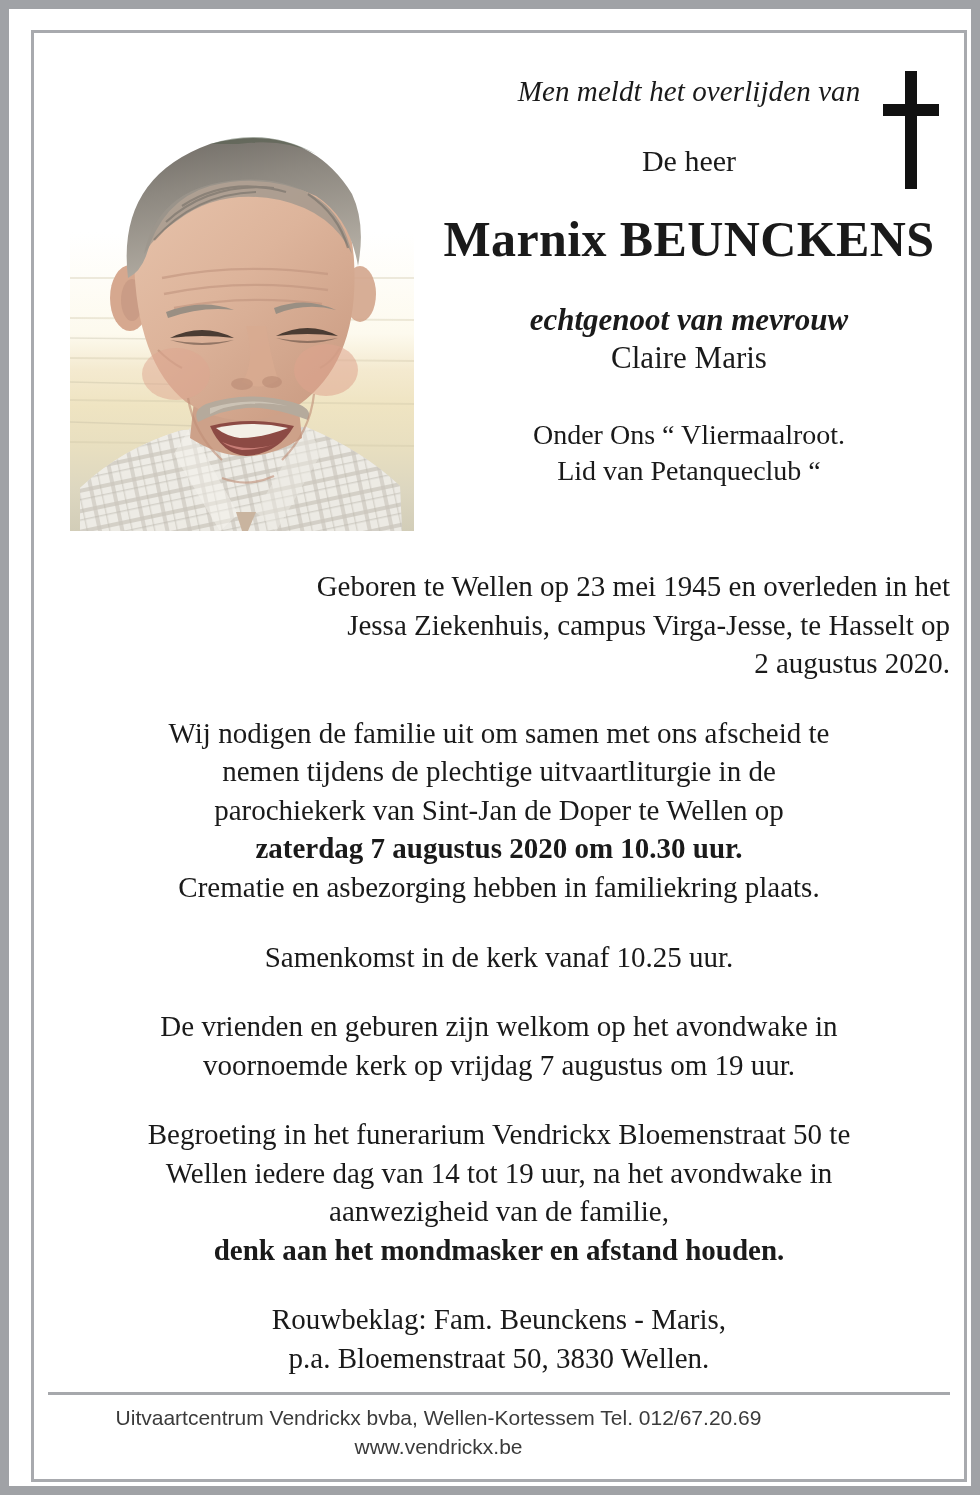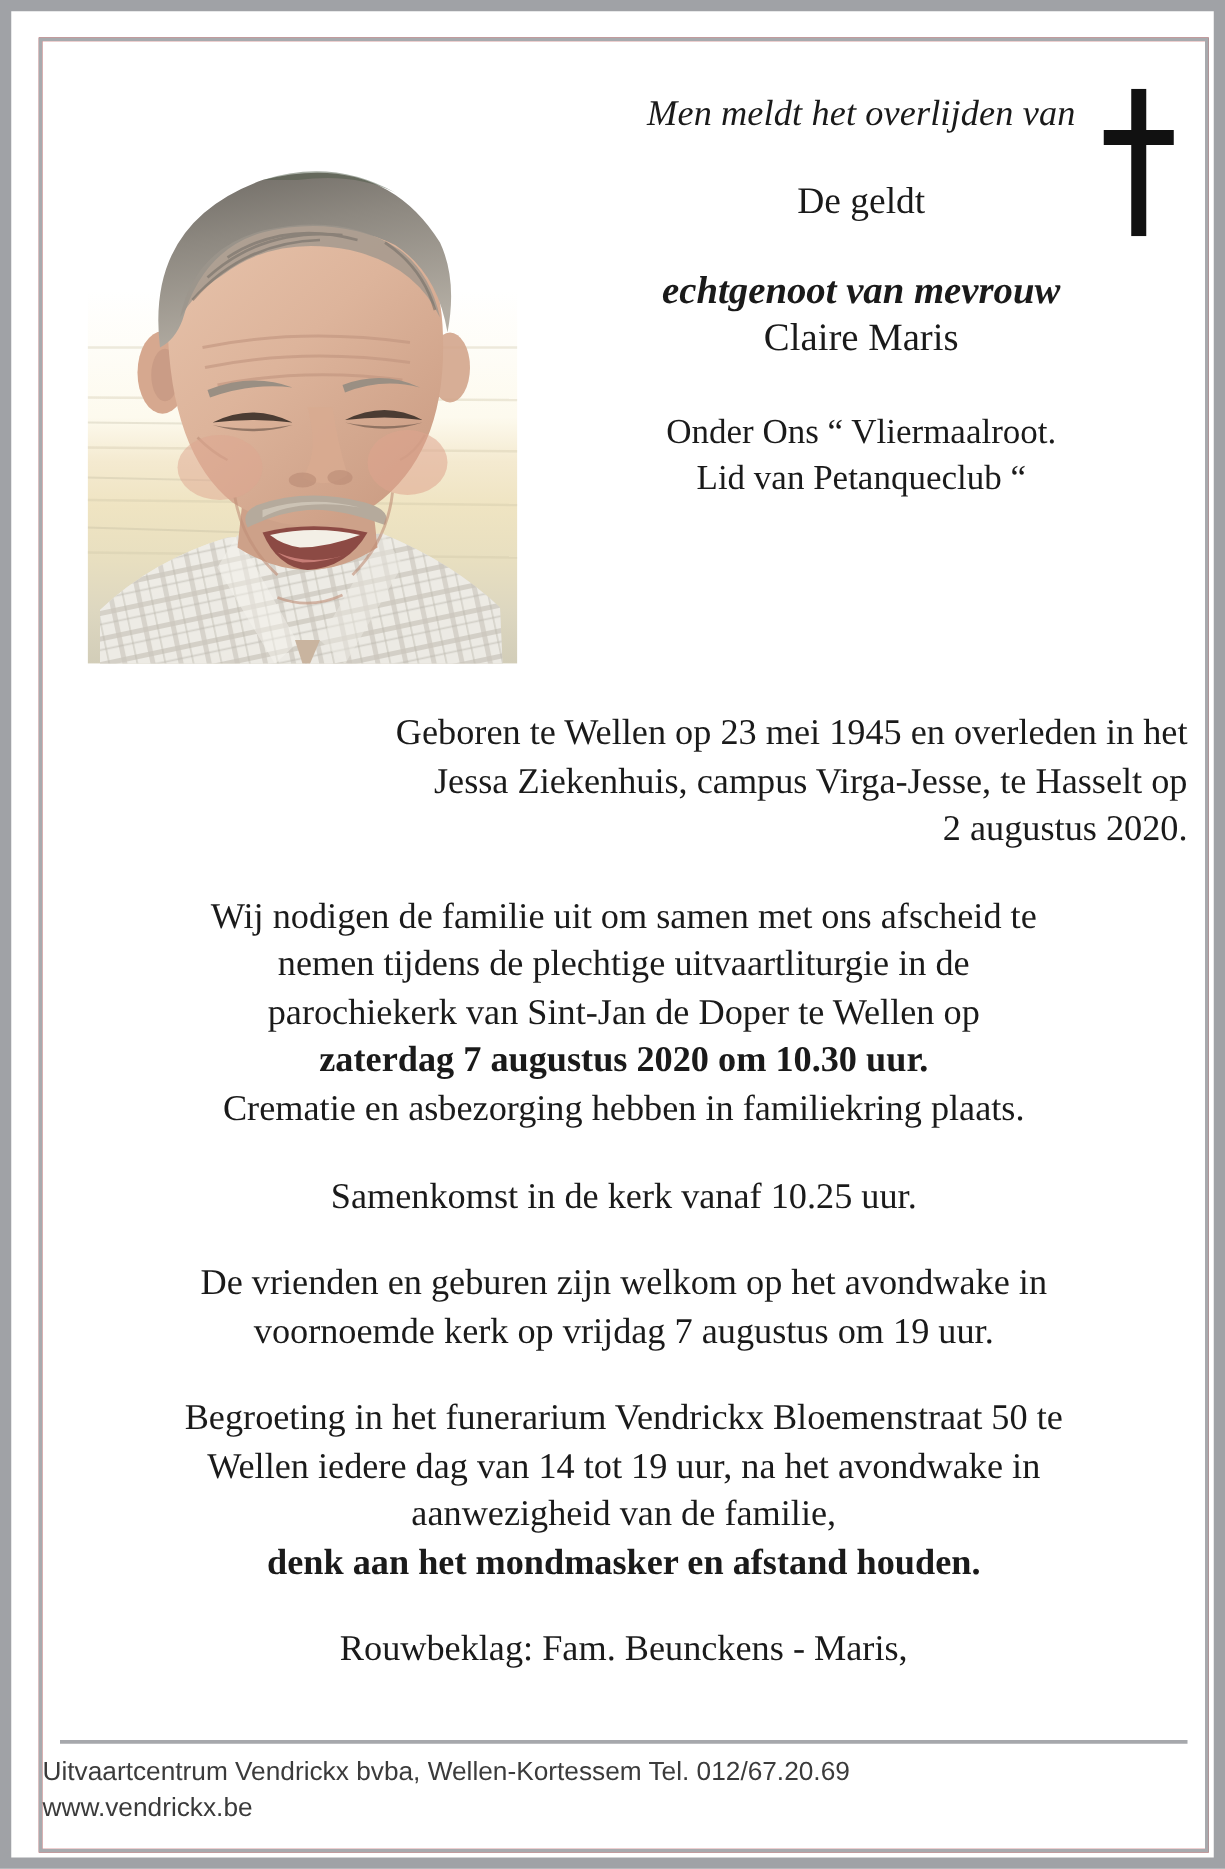--- a/index.html
+++ b/index.html
@@ -142,20 +142,21 @@
     bottom: 84px;
     width: 902px;
     height: 3px;
     background: #a6a8ac;
   }
   .footer {
     position: absolute;
     left: 0;
     bottom: 18px;
     width: 809px;
+    text-align: center;
     font-family: "Liberation Sans", sans-serif;
     font-size: 21px;
     line-height: 1.35;
     color: #3b3b3b;
   }
 </style>
 </head>
 <body>
 
 <div class="outer-frame">
@@ -283,21 +284,22 @@
                 <path d="M118 316 Q124 352 152 378"></path>
                 <path d="M244 312 Q240 350 212 378"></path>
                 <path d="M152 396 Q178 406 204 394"></path>
               </g>
             </g>
           </svg>
         </div>
 
         <div class="header-block">
           <div class="announce-line">Men meldt het overlijden van</div>
-          <div class="title-line">De geldt</div>
+          <div class="title-line">De heer</div>
+          <div class="deceased-name">Marnix BEUNCKENS</div>
           <div class="spouse-intro">echtgenoot van mevrouw</div>
           <div class="spouse-name">Claire Maris</div>
           <div class="club-block">
             <div>Onder Ons “ Vliermaalroot.</div>
             <div>Lid van Petanqueclub “</div>
           </div>
         </div>
 
         <div class="cross-icon">
           <svg width="62" height="118" viewBox="0 0 62 118" xmlns="http://www.w3.org/2000/svg">
@@ -334,20 +336,21 @@
 
         <p class="para">
           <span>Begroeting in het funerarium Vendrickx Bloemenstraat 50 te</span><br>
           <span>Wellen iedere dag van 14 tot 19 uur, na het avondwake in</span><br>
           <span>aanwezigheid van de familie,</span><br>
           <span class="b">denk aan het mondmasker en afstand houden.</span>
         </p>
 
         <p class="para">
           <span>Rouwbeklag: Fam. Beunckens - Maris,</span><br>
+          <span>p.a. Bloemenstraat 50, 3830 Wellen.</span>
         </p>
 
       </div>
 
       <div class="footer-rule"></div>
       <div class="footer">
         <div>Uitvaartcentrum Vendrickx bvba, Wellen-Kortessem Tel. 012/67.20.69</div>
         <div>www.vendrickx.be</div>
       </div>
 

